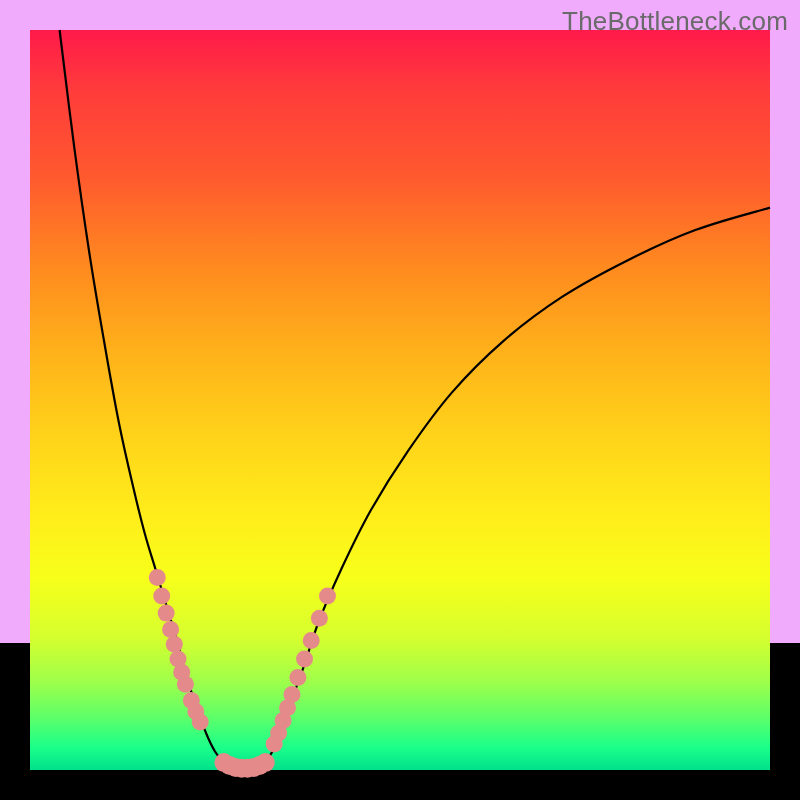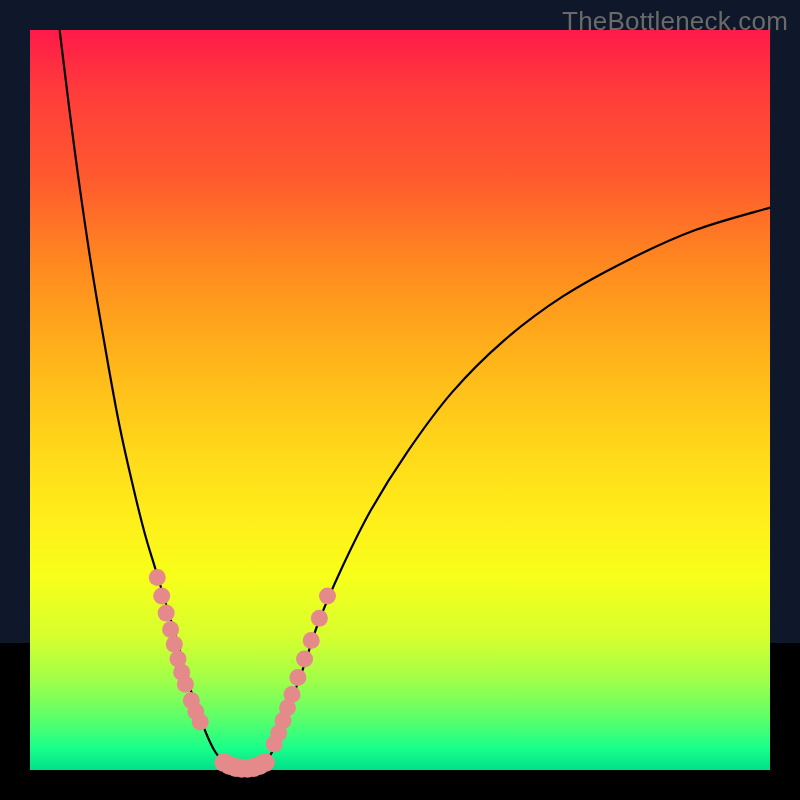--- a/index.html
+++ b/index.html
@@ -1,21 +1,21 @@
 <!DOCTYPE html>
 <html><head>
 <meta charset="utf-8">
 <style>
   * { margin: 0; padding: 0; box-sizing: border-box; }
   html, body { width: 800px; height: 800px; overflow: hidden; background: #000; }
   .frame {
     position: relative;
     width: 800px;
     height: 643px;
-    background: #0f172a;
+    background: #f0abfc;
   }
   .plot-area {
     position: absolute;
     left: 30px;
     top: 30px;
     width: 740px;
     height: 740px;
     background: linear-gradient(to bottom,
       #ff1a4a 0%,
       #ff3b3b 8%,

